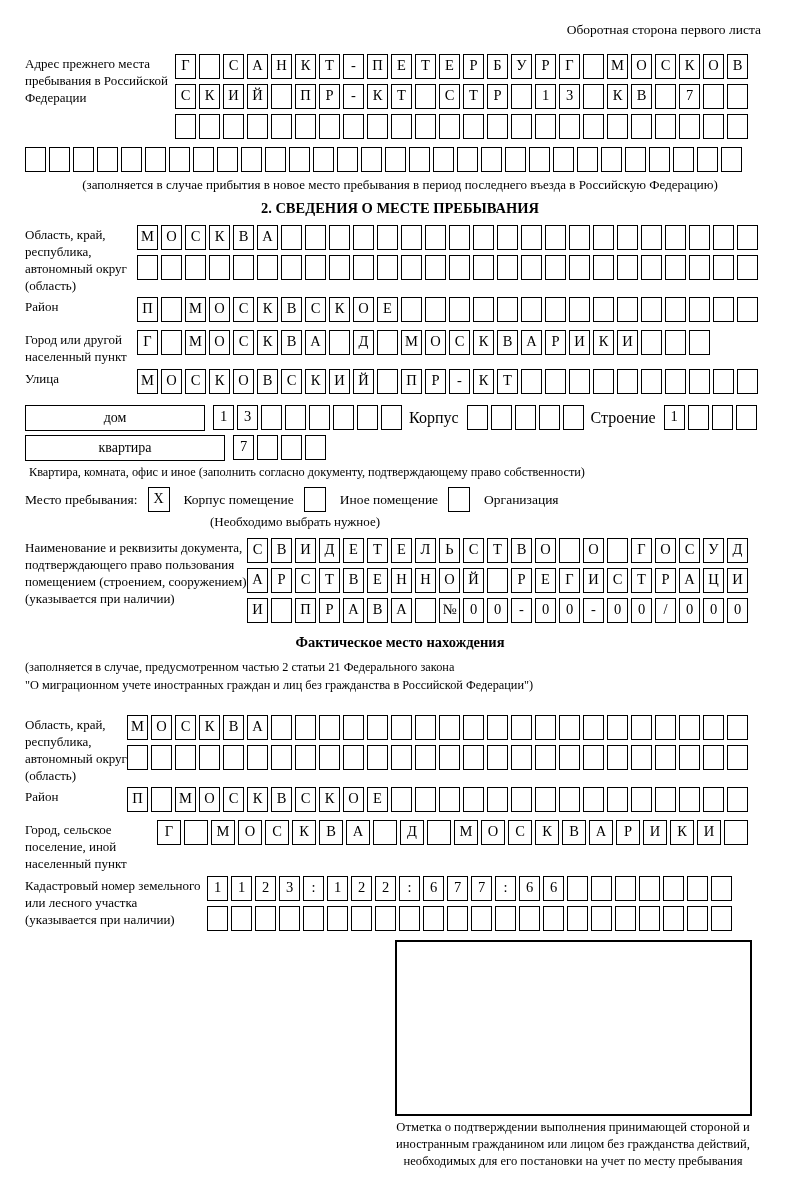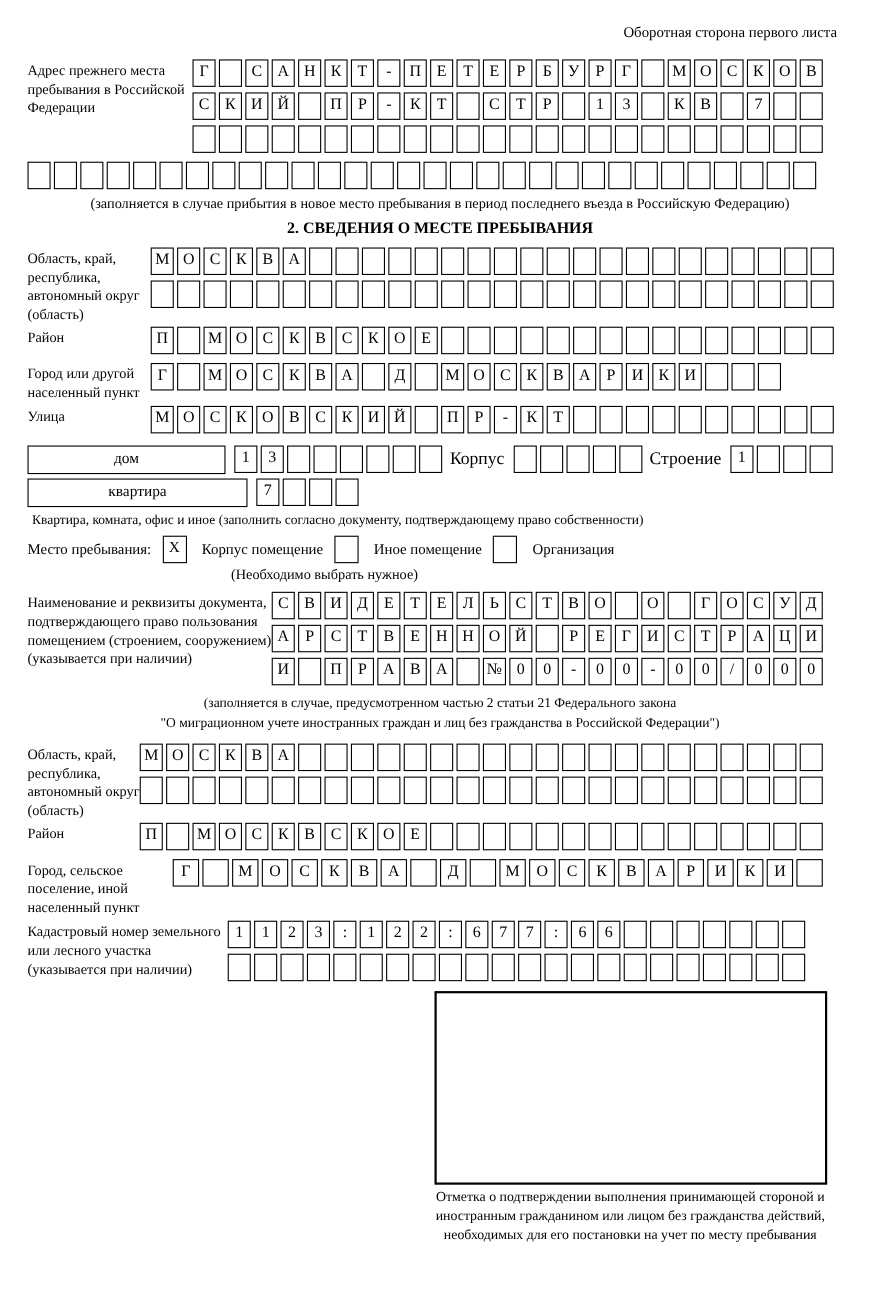--- a/index.html
+++ b/index.html
@@ -15,21 +15,21 @@
   .cells-lg .cell{width:24px;}
   .caption{font-size:13px;text-align:center;margin:2px 0 6px 0;line-height:1.3;}
   .section-title{font-size:14.5px;font-weight:bold;text-align:center;margin:6px 0 8px 0;}
   .named-box{display:inline-block;box-sizing:border-box;border:1.6px solid #000;height:26px;line-height:23px;text-align:center;font-size:14px;vertical-align:top;margin-right:8px;}
   .dom-box{width:180px;} .kv-box{width:200px;}
   .inline-label{font-size:16px;line-height:26px;vertical-align:top;margin:0 8px 0 4px;display:inline-block;}
   .left-caption{font-size:12.3px;margin:1px 0 7px 4px;}
   .mesto-row{display:flex;align-items:center;margin:4px 0 2px 0;font-size:13.5px;}
   .checkbox{display:inline-block;box-sizing:border-box;width:22px;height:25px;border:1.6px solid #000;text-align:center;font-size:14px;line-height:21px;margin:0 14px 0 10px;flex-shrink:0;}
   .mesto-caption{font-size:13px;margin:0 0 8px 185px;}
-  .fact-caption{font-size:12.3px;text-align:center;line-height:1.45;margin:0 0 9px 0;}
+  .fact-caption{font-size:12.3px;text-align:left;line-height:1.45;margin:0 0 20px 0;}
   .stamp-wrap{margin-left:370px;width:357px;}
   .stamp-box{width:357px;height:176px;border:2px solid #000;box-sizing:border-box;margin-top:4px;}
   .stamp-caption{font-size:12.6px;text-align:center;line-height:1.35;margin-top:3px;width:380px;margin-left:-12px;}
   .mt6{margin-top:6px;}
 </style>
 </head>
 <body>
 
 <div class="page">
 
@@ -99,20 +99,21 @@
 
   <div class="field">
     <div class="field-label w218">Наименование и реквизиты документа, подтверждающего право пользования помещением (строением, сооружением) (указывается при наличии)</div>
     <div class="rows">
       <div class="cellrow"><span class="cell">С</span><span class="cell">В</span><span class="cell">И</span><span class="cell">Д</span><span class="cell">Е</span><span class="cell">Т</span><span class="cell">Е</span><span class="cell">Л</span><span class="cell">Ь</span><span class="cell">С</span><span class="cell">Т</span><span class="cell">В</span><span class="cell">О</span><span class="cell"></span><span class="cell">О</span><span class="cell"></span><span class="cell">Г</span><span class="cell">О</span><span class="cell">С</span><span class="cell">У</span><span class="cell">Д</span></div>
       <div class="cellrow"><span class="cell">А</span><span class="cell">Р</span><span class="cell">С</span><span class="cell">Т</span><span class="cell">В</span><span class="cell">Е</span><span class="cell">Н</span><span class="cell">Н</span><span class="cell">О</span><span class="cell">Й</span><span class="cell"></span><span class="cell">Р</span><span class="cell">Е</span><span class="cell">Г</span><span class="cell">И</span><span class="cell">С</span><span class="cell">Т</span><span class="cell">Р</span><span class="cell">А</span><span class="cell">Ц</span><span class="cell">И</span></div>
       <div class="cellrow"><span class="cell">И</span><span class="cell"></span><span class="cell">П</span><span class="cell">Р</span><span class="cell">А</span><span class="cell">В</span><span class="cell">А</span><span class="cell"></span><span class="cell">№</span><span class="cell">0</span><span class="cell">0</span><span class="cell">-</span><span class="cell">0</span><span class="cell">0</span><span class="cell">-</span><span class="cell">0</span><span class="cell">0</span><span class="cell">/</span><span class="cell">0</span><span class="cell">0</span><span class="cell">0</span></div>
     </div>
   </div>
 
+  <div class="section-title mt6">Фактическое место нахождения</div>
   <div class="fact-caption">
     <span>(заполняется в случае, предусмотренном частью 2 статьи 21 Федерального закона</span><br>
     <span>"О миграционном учете иностранных граждан и лиц без гражданства в Российской Федерации")</span>
   </div>
 
   <div class="field">
     <div class="field-label w100">Область, край, республика, автономный округ (область)</div>
     <div class="rows">
       <div class="cellrow"><span class="cell">М</span><span class="cell">О</span><span class="cell">С</span><span class="cell">К</span><span class="cell">В</span><span class="cell">А</span><span class="cell"></span><span class="cell"></span><span class="cell"></span><span class="cell"></span><span class="cell"></span><span class="cell"></span><span class="cell"></span><span class="cell"></span><span class="cell"></span><span class="cell"></span><span class="cell"></span><span class="cell"></span><span class="cell"></span><span class="cell"></span><span class="cell"></span><span class="cell"></span><span class="cell"></span><span class="cell"></span><span class="cell"></span><span class="cell"></span></div>
       <div class="cellrow"><span class="cell"></span><span class="cell"></span><span class="cell"></span><span class="cell"></span><span class="cell"></span><span class="cell"></span><span class="cell"></span><span class="cell"></span><span class="cell"></span><span class="cell"></span><span class="cell"></span><span class="cell"></span><span class="cell"></span><span class="cell"></span><span class="cell"></span><span class="cell"></span><span class="cell"></span><span class="cell"></span><span class="cell"></span><span class="cell"></span><span class="cell"></span><span class="cell"></span><span class="cell"></span><span class="cell"></span><span class="cell"></span><span class="cell"></span></div>

